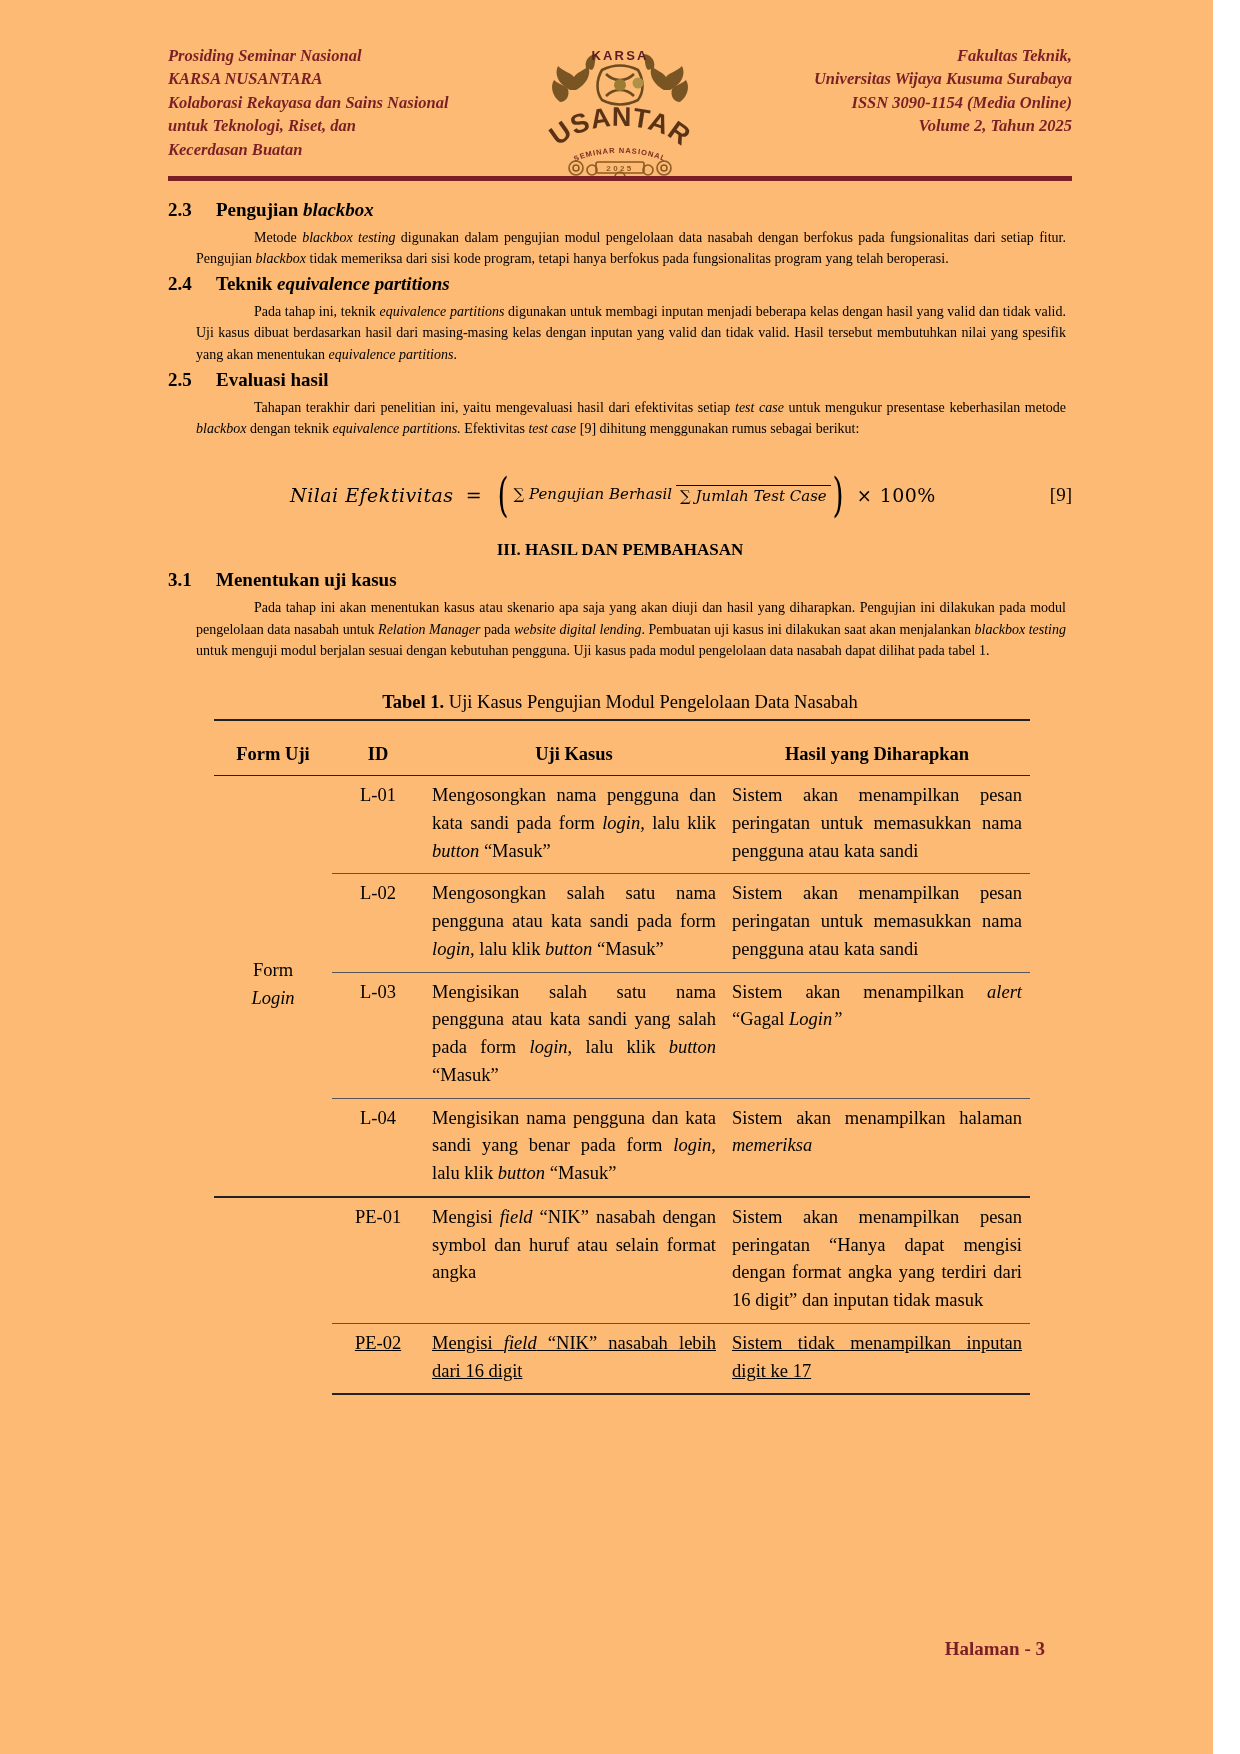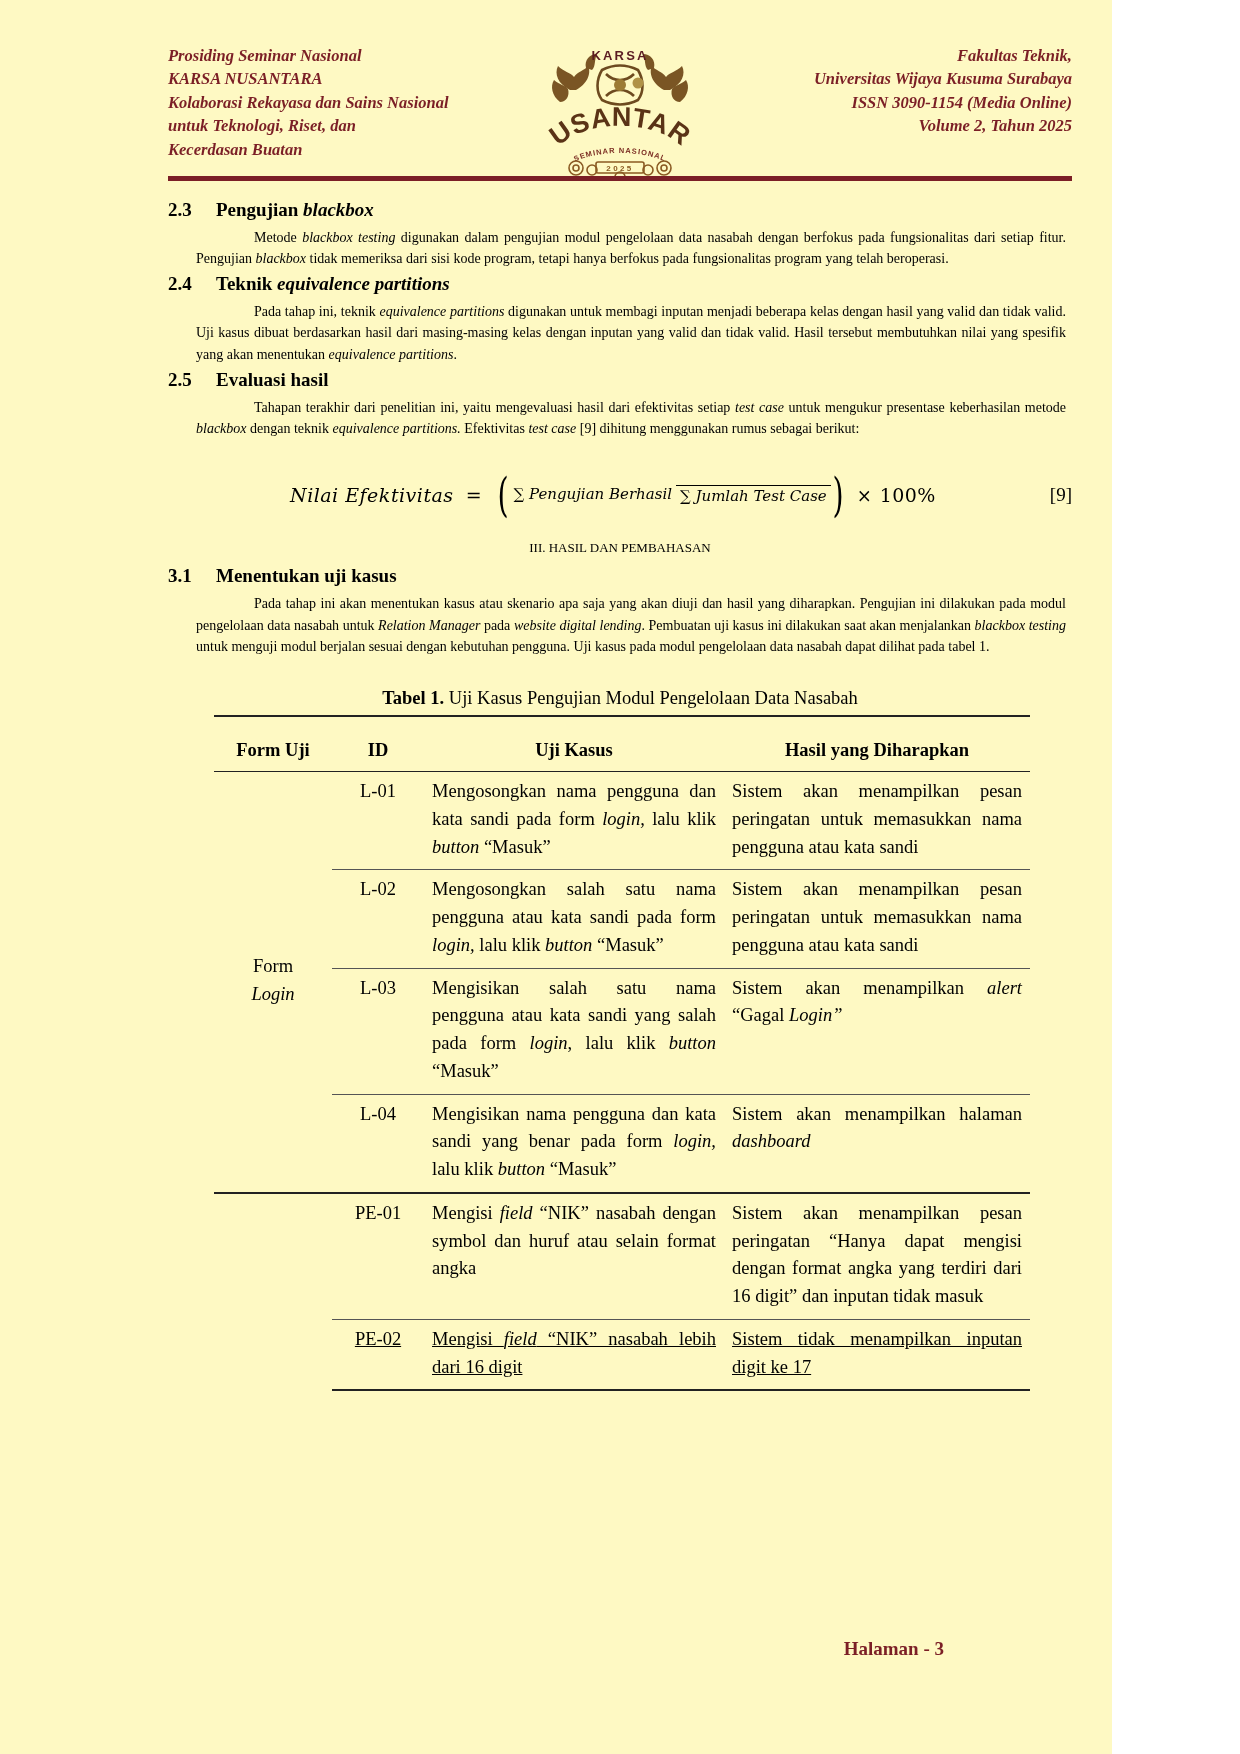--- a/index.html
+++ b/index.html
@@ -2,23 +2,23 @@
 <html><head>
 <meta charset="utf-8">
 <style>
   html, body {
     margin: 0;
     padding: 0;
     background: #ffffff;
   }
   .page {
     position: relative;
-    width: 1112px;
+    width: 1213px;
     height: 1754px;
-    background: #fef9c3;
+    background: #fdba74;
     font-family: "Liberation Serif", "DejaVu Serif", serif;
     color: #000000;
     box-sizing: border-box;
     overflow: hidden;
   }
 
   
   .header {
     position: absolute;
     left: 168px;
@@ -134,22 +134,22 @@
   .formula .pct { font-style: normal; font-size: 19px; letter-spacing: .4px; }
   .eqnum {
     position: absolute;
     right: 0;
     font-size: 19px;
     font-style: normal;
   }
 
   .centerhead {
     text-align: center;
-    font-size: 13px;
-    font-weight: normal;
+    font-size: 17px;
+    font-weight: bold;
     margin: 16px 0 6px 0;
   }
 
   
   .tbl-caption {
     text-align: center;
     font-size: 18.5px;
     margin: 30px 0 6px 0;
   }
   .tbl-caption b { font-weight: bold; }
@@ -362,21 +362,21 @@
 
         <tr class="sep">
           <td class="idcell">L-03</td>
           <td><span>Mengisikan salah satu nama pengguna atau kata sandi yang salah pada form </span><i>login</i><span>, lalu klik </span><i>button</i><span> “Masuk”</span></td>
           <td><span>Sistem akan menampilkan </span><i>alert</i><span> “Gagal </span><i>Login”</i></td>
         </tr>
 
         <tr class="sep">
           <td class="idcell">L-04</td>
           <td><span>Mengisikan nama pengguna dan kata sandi yang benar pada form </span><i>login,</i><span> lalu klik </span><i>button</i><span> “Masuk”</span></td>
-          <td><span>Sistem akan menampilkan halaman </span><i>dashboard</i></td>
+          <td><span>Sistem akan menampilkan halaman </span><i>memeriksa</i></td>
         </tr>
 
         <tr class="groupsep">
           <td class="formcell" rowspan="2">
             <div></div>
             <div><i></i></div>
           </td>
           <td class="idcell">PE-01</td>
           <td><span>Mengisi </span><i>field</i><span> “NIK” nasabah dengan symbol dan huruf atau selain format angka</span></td>
           <td><span>Sistem akan menampilkan pesan peringatan “Hanya dapat mengisi dengan format angka yang terdiri dari 16 digit” dan inputan tidak masuk</span></td>

